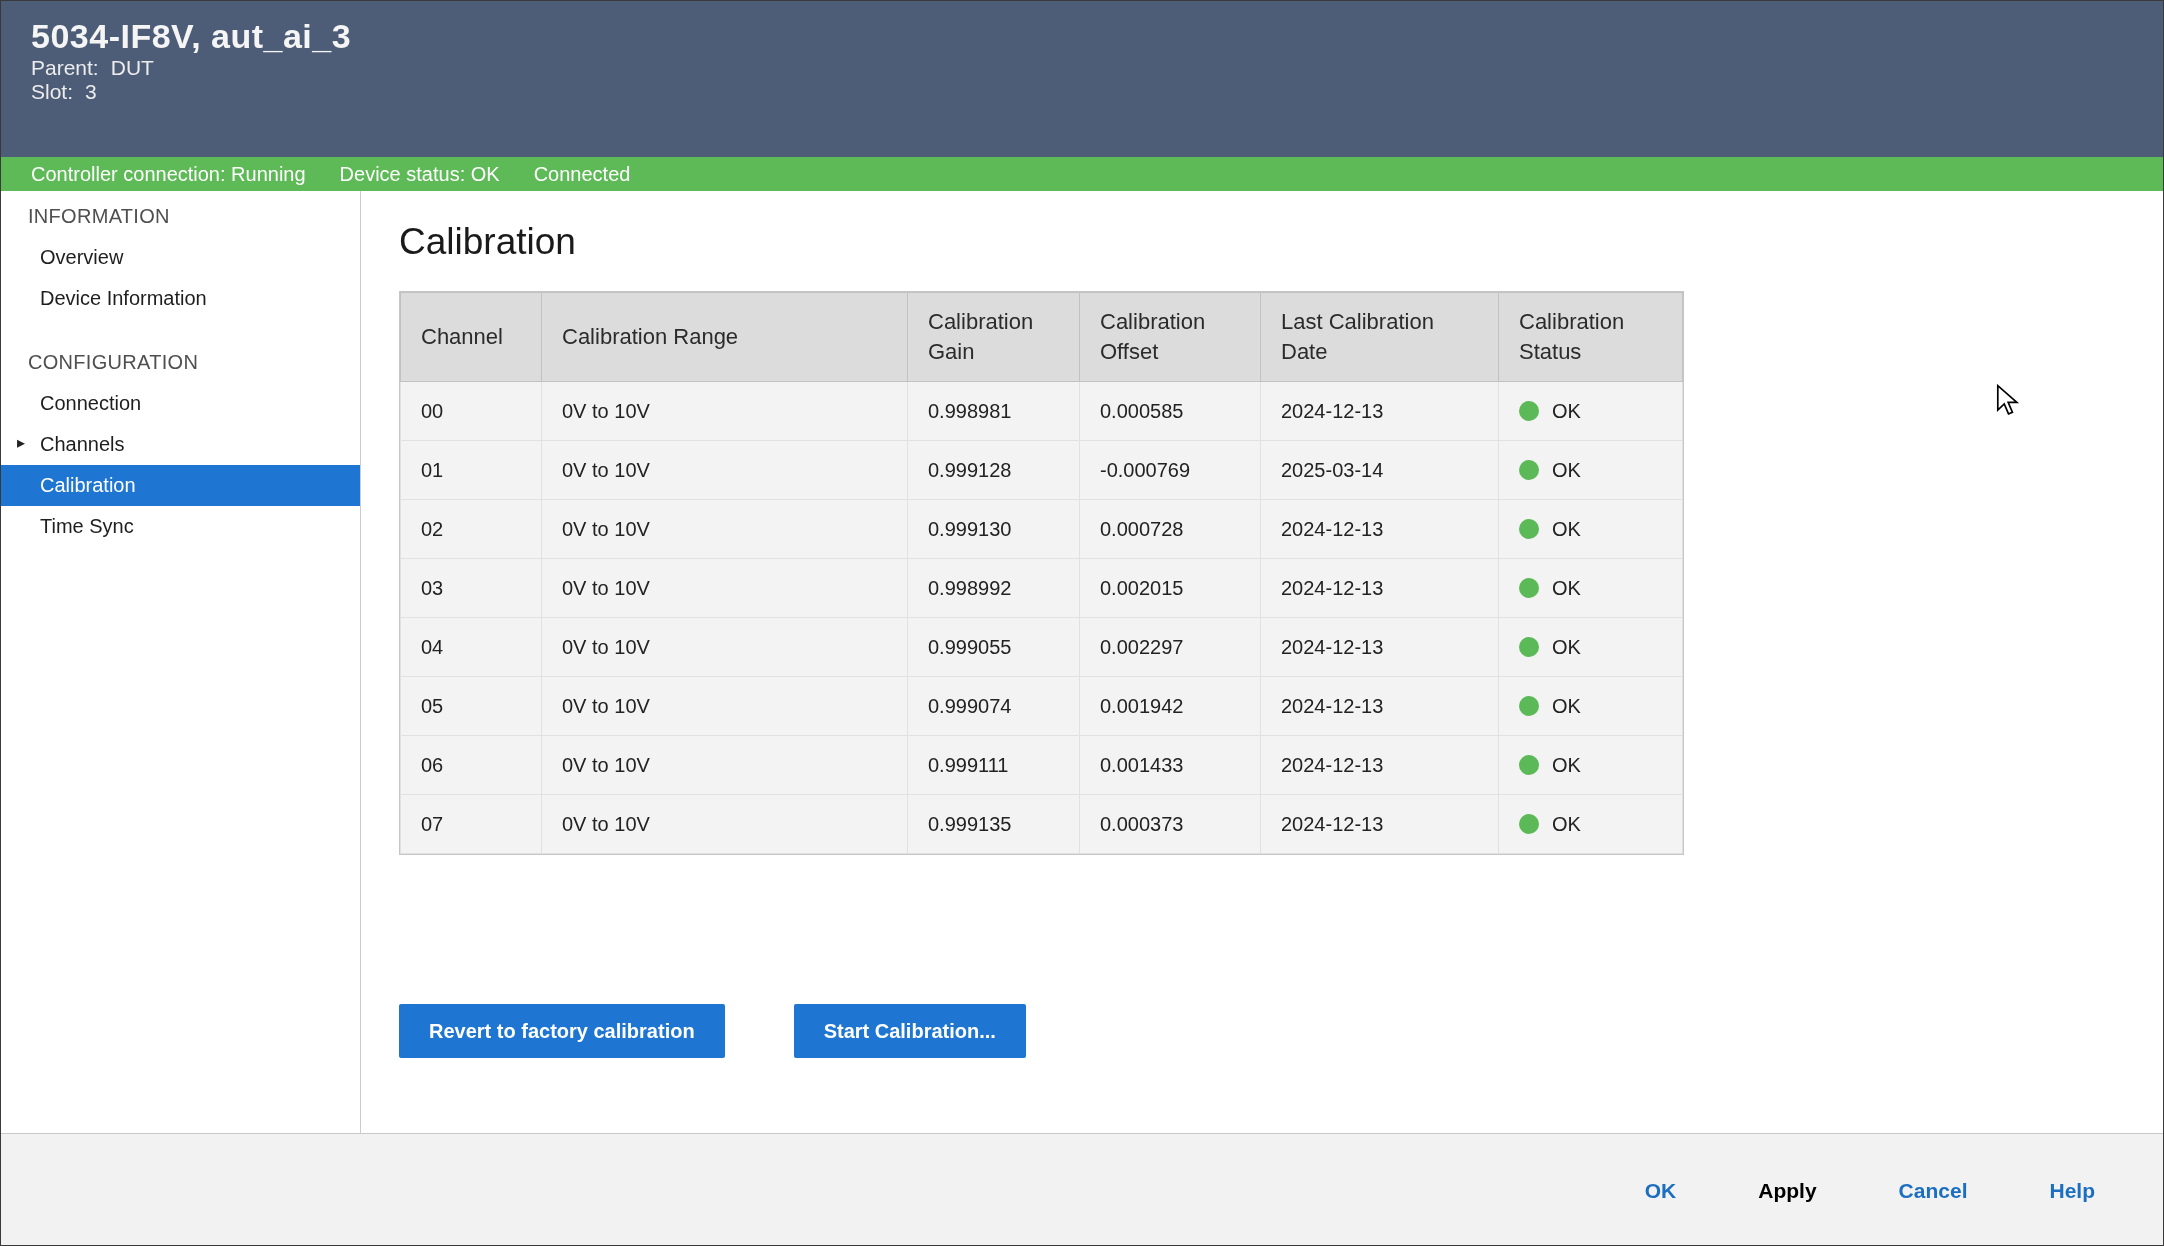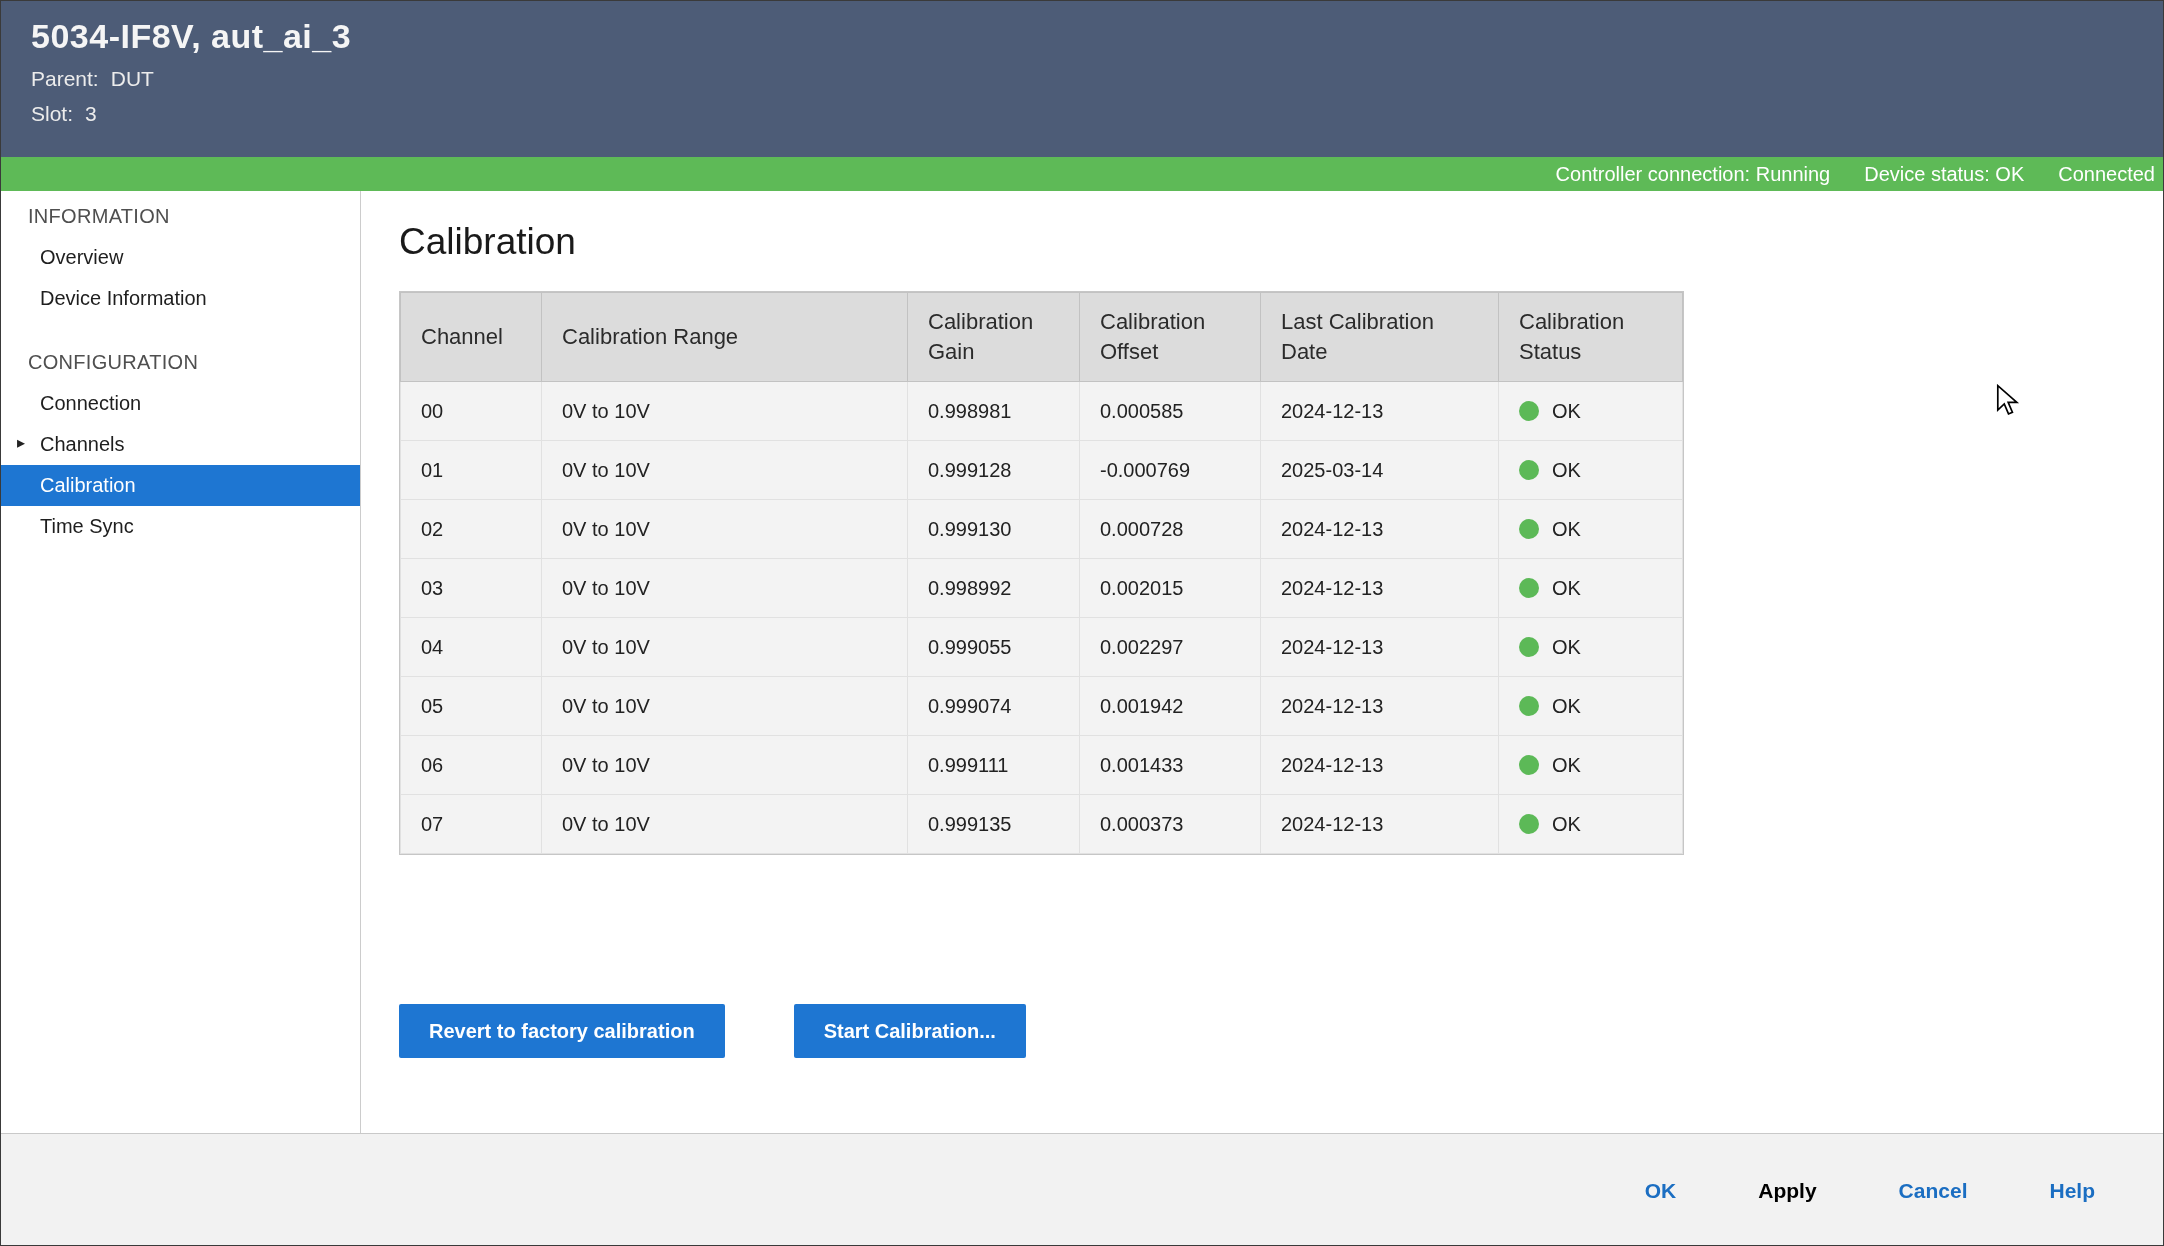--- a/index.html
+++ b/index.html
@@ -6,27 +6,27 @@
   html,body { margin:0; padding:0; background:#e9e9e9; }
   .app {
     position:relative; width:2164px; height:1246px;
     background:#fff; border:1px solid #3a3a3a; overflow:hidden;
     font-family:"Liberation Sans", sans-serif; color:#222;
   }
 
   
   .header { height:156px; background:#4d5c77; color:#f2f2f2; padding:16px 16px 0 30px; }
   .header-title { font-size:34px; font-weight:bold; letter-spacing:.5px; color:#f5f5f5; }
-  .header-sub { font-size:21px; margin-top:11px; color:#ececec; }
+  .header-sub { font-size:21px; color:#ececec; }
   .header-sub .lbl { margin-right:12px; }
 
   
   .statusbar {
     height:34px; background:#5eba57; color:#fff; font-size:20px;
-    display:flex; align-items:center; justify-content:flex-end;
+    display:flex; align-items:center; justify-content:flex-start;
     padding:0 8px 0 30px;
   }
   .statusbar-left span { margin-right:34px; }
 
   
   .content { display:flex; height:942px; }
 
   
   .sidebar { width:360px; border-right:1px solid #ccc; padding-top:4px; flex:none; }
   .side-section-title {

